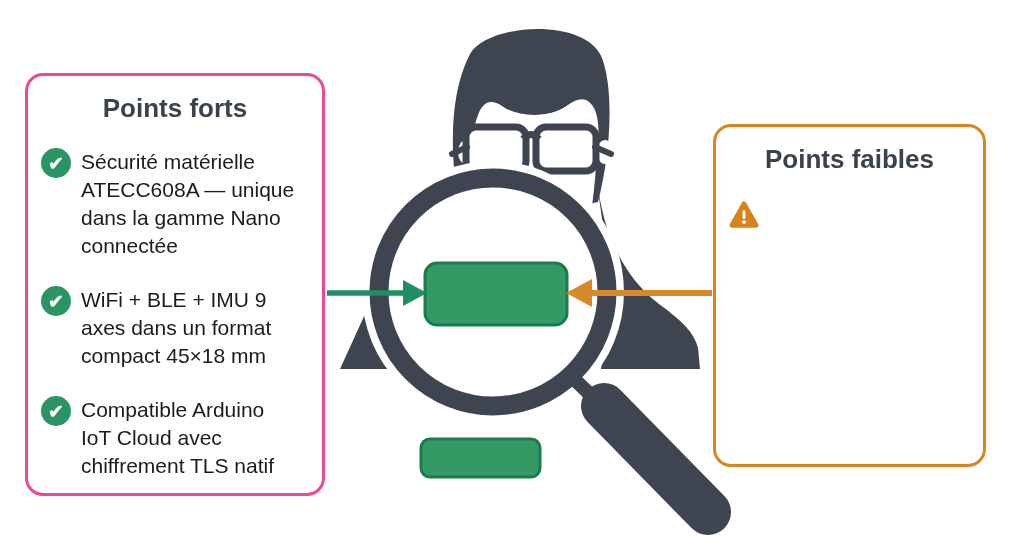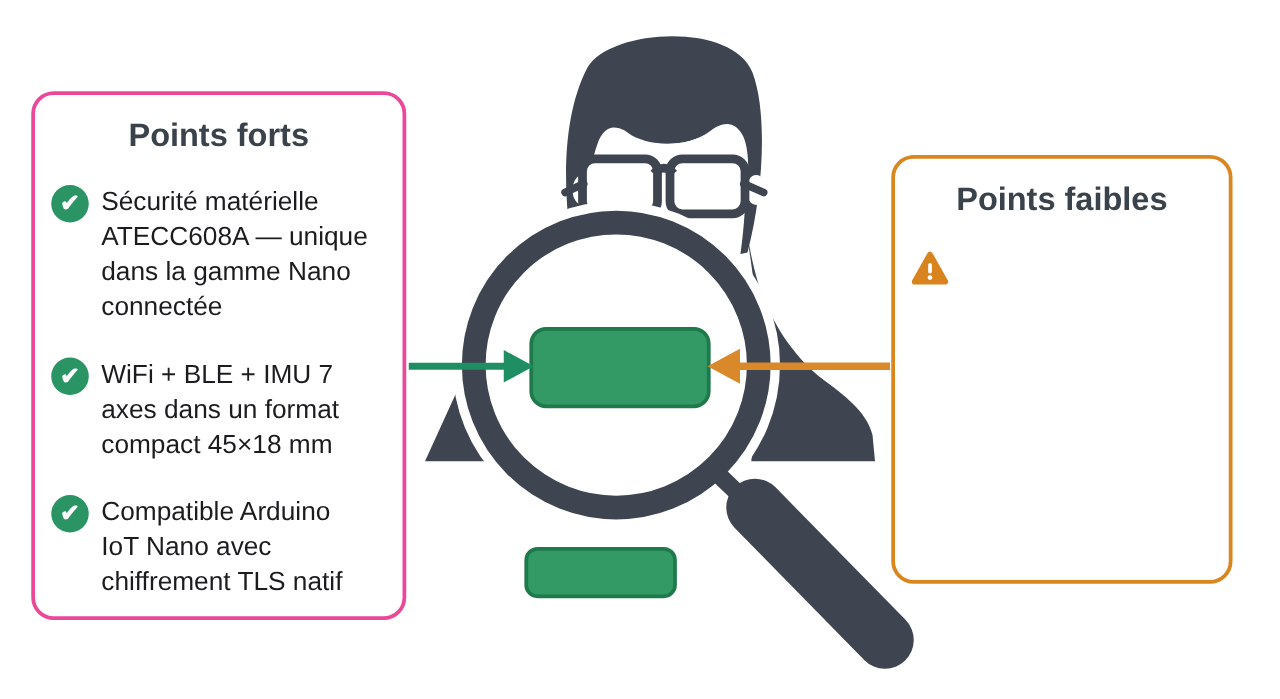--- a/index.html
+++ b/index.html
@@ -124,28 +124,28 @@
     <div class="items">
       <div class="item">
         <span class="check-icon">✔</span>
         <p>Sécurité matérielle
 ATECC608A — unique
 dans la gamme Nano
 connectée</p>
       </div>
       <div class="item">
         <span class="check-icon">✔</span>
-        <p>WiFi + BLE + IMU 7
+        <p>WiFi + BLE + IMU 9
 axes dans un format
 compact 45×18 mm</p>
       </div>
       <div class="item">
         <span class="check-icon">✔</span>
         <p>Compatible Arduino
-IoT Nano avec
+IoT Cloud avec
 chiffrement TLS natif</p>
       </div>
     </div>
   </section>
 
   <section class="panel panel-orange">
     <h2>Points faibles</h2>
     <div class="items">
       <div class="item">
         <svg class="warn-icon" viewBox="0 0 32 30">

